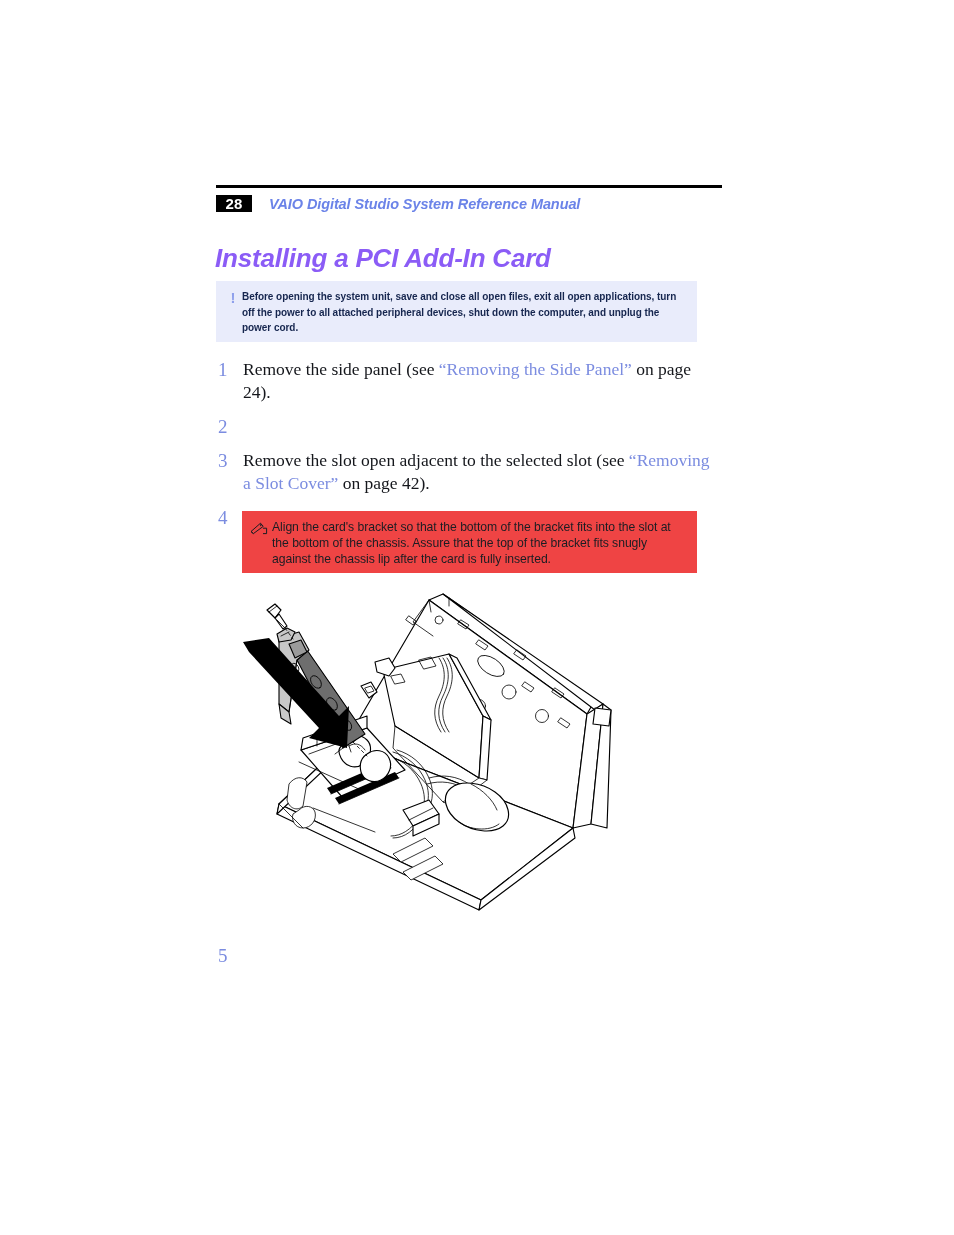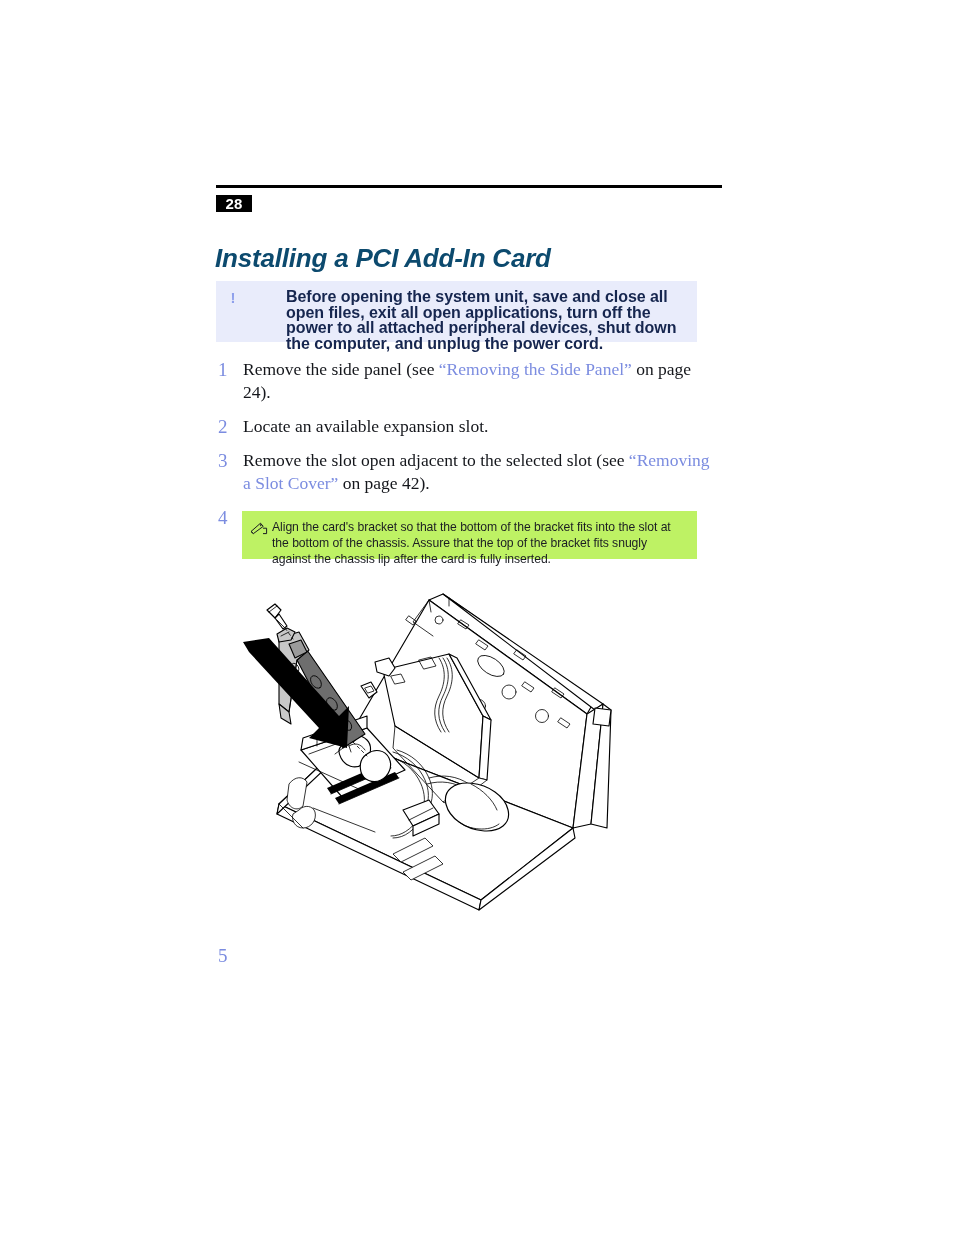--- a/index.html
+++ b/index.html
@@ -65,21 +65,21 @@
 
   
   .section-heading {
     position: absolute;
     left: 215px;
     top: 243px;
     font-family: "Liberation Sans", sans-serif;
     font-style: italic;
     font-weight: bold;
     font-size: 26px;
-    color: #0c4a6e;
+    color: #8b5cf6;
     letter-spacing: -0.2px;
   }
 
   
   .caution-box {
     position: absolute;
     left: 216px;
     top: 281px;
     width: 481px;
     height: 61px;
@@ -95,25 +95,24 @@
     font-family: "Liberation Sans", sans-serif;
     font-weight: bold;
     font-size: 15px;
     text-align: center;
     line-height: 1.1;
     padding-top: 1px;
   }
   .caution-text {
     font-family: "Liberation Sans", sans-serif;
     font-weight: bold;
-    font-size: 16px;
+    font-size: 10px;
     color: #16264f;
     line-height: 15.6px;
     letter-spacing: -0.05px;
-    margin-left: 44px;
   }
 
   
   .steps {
     position: absolute;
     left: 215px;
     top: 358px;
     width: 500px;
   }
   .step {
@@ -139,22 +138,22 @@
   .xref {
     color: #7b8ce0;
   }
 
   
   .note-box {
     position: absolute;
     left: 242px;
     top: 511px;
     width: 455px;
-    height: 48px;
-    background: #bef264;
+    height: 62px;
+    background: #ef4444;
     box-sizing: border-box;
     padding: 8px 12px 8px 8px;
     display: flex;
   }
   .note-icon {
     flex: 0 0 22px;
     padding-top: 2px;
   }
   .note-text {
     font-family: "Liberation Sans", sans-serif;
@@ -189,40 +188,40 @@
 </style>
 </head>
 <body>
 
 <div class="page">
 
   <div class="header">
     <div class="header-rule"></div>
     <div class="header-row">
       <div class="page-num-box">28</div>
+      <div class="header-title">VAIO Digital Studio System Reference Manual</div>
     </div>
   </div>
 
   <div class="section-heading">Installing a PCI Add-In Card</div>
 
   <div class="caution-box">
     <div class="caution-icon">!</div>
     <div class="caution-text">Before opening the system unit, save and close all open files, exit all open applications, turn off the power to all attached peripheral devices, shut down the computer, and unplug the power cord.</div>
   </div>
 
   <div class="steps">
 
     <div class="step">
       <div class="step-num">1</div>
       <div class="step-text"><span>Remove the side panel (see </span><span class="xref">“Removing the Side Panel”</span><span> on page 24).</span></div>
     </div>
 
     <div class="step">
       <div class="step-num">2</div>
-      <div class="step-text"><span>Locate an available expansion slot.</span><span class="xref"></span><span></span></div>
     </div>
 
     <div class="step">
       <div class="step-num">3</div>
       <div class="step-text"><span>Remove the slot open adjacent to the selected slot (see </span><span class="xref">“Removing a Slot Cover”</span><span> on page 42).</span></div>
     </div>
 
     <div class="step">
       <div class="step-num">4</div>
       <div class="step-text"><span>Insert the add-in card into the PCI slot. Use a gentle rocking motion, pressing down until the card is fully seated.</span><span class="xref"></span><span></span></div>

